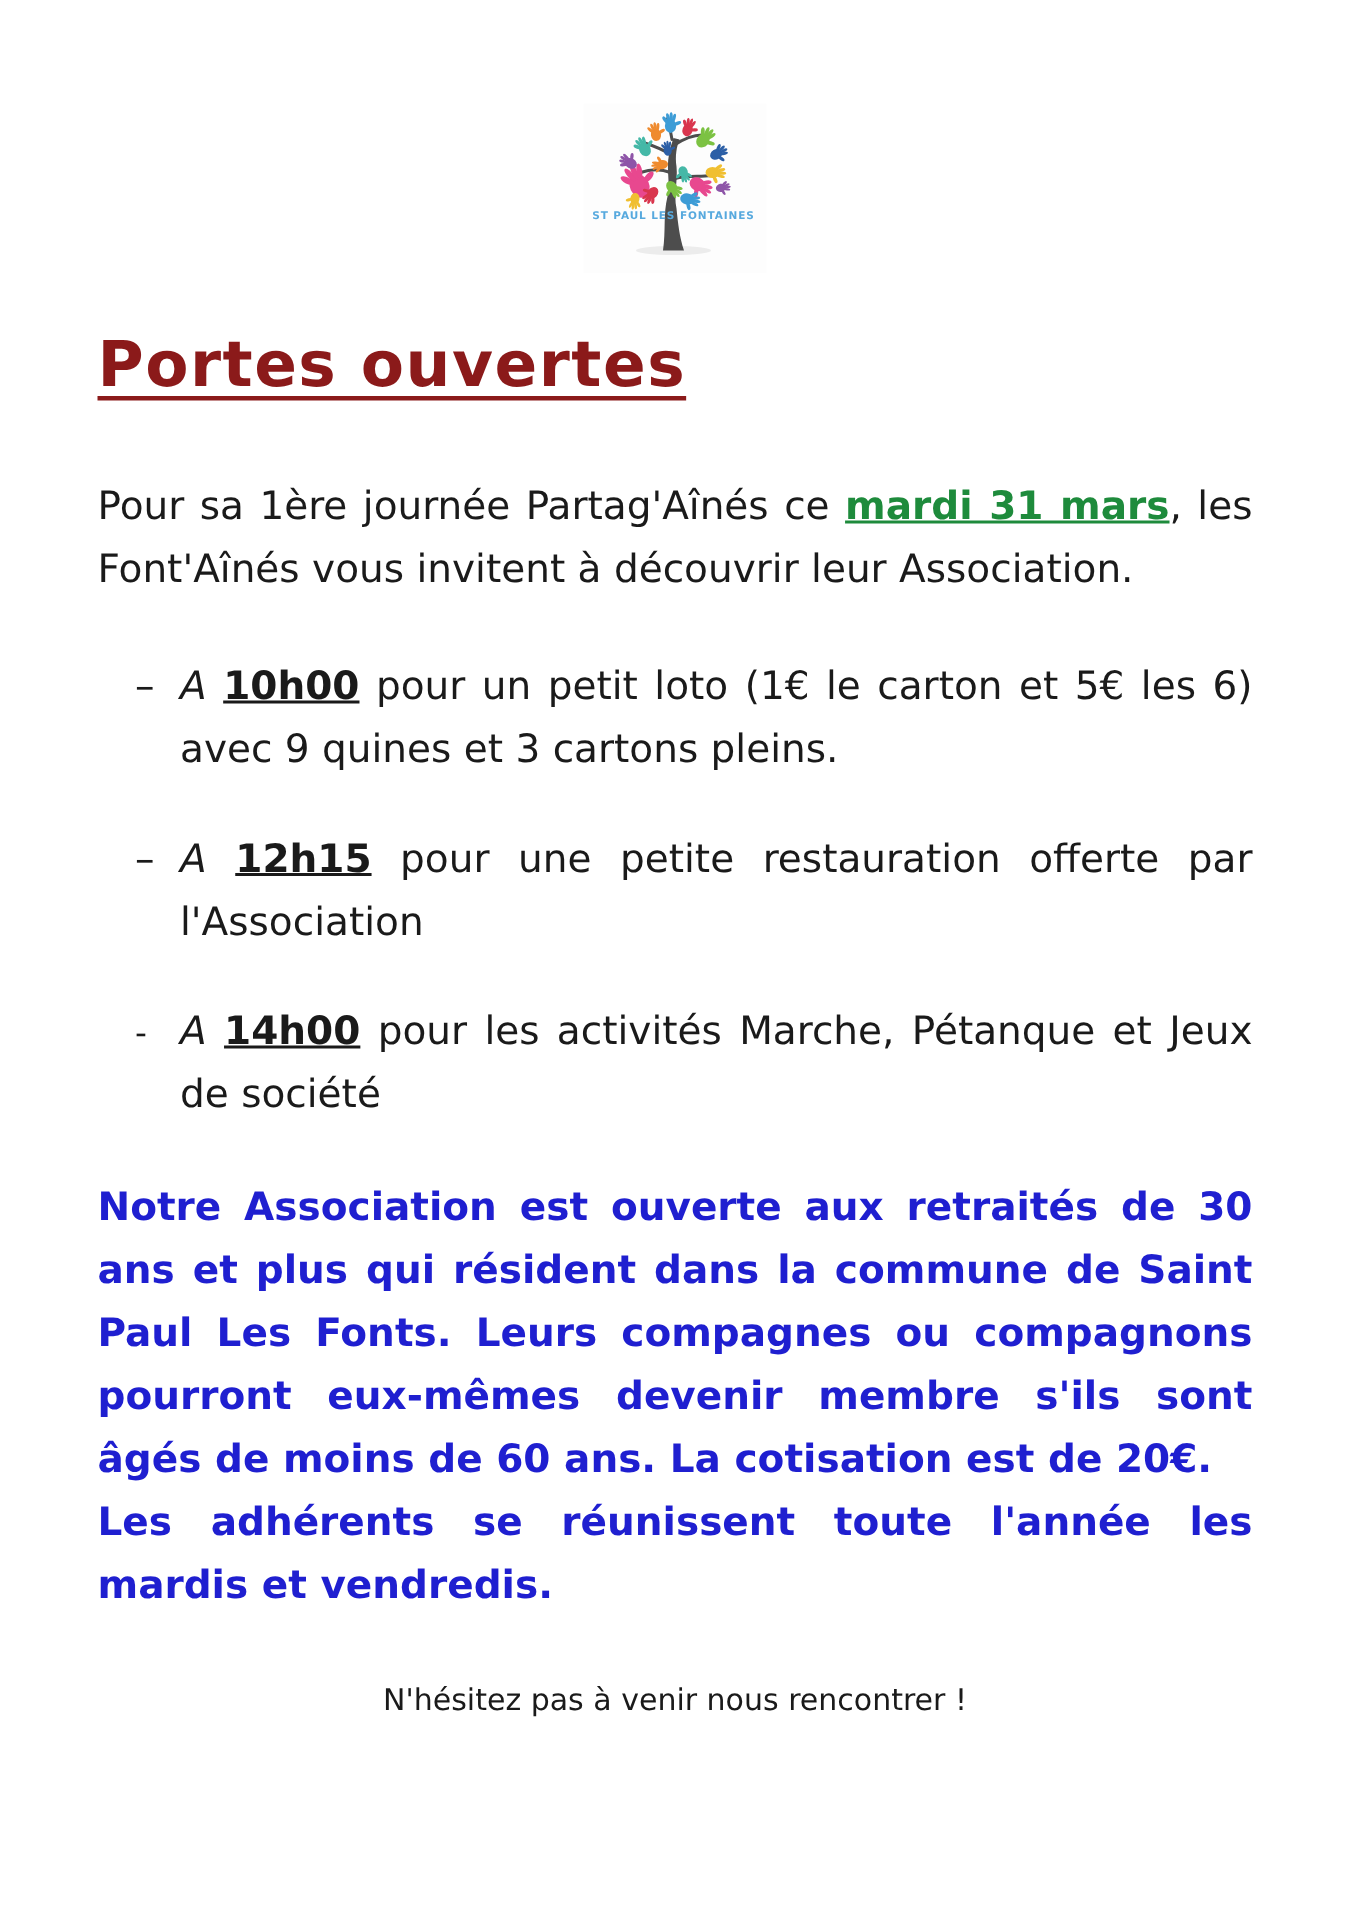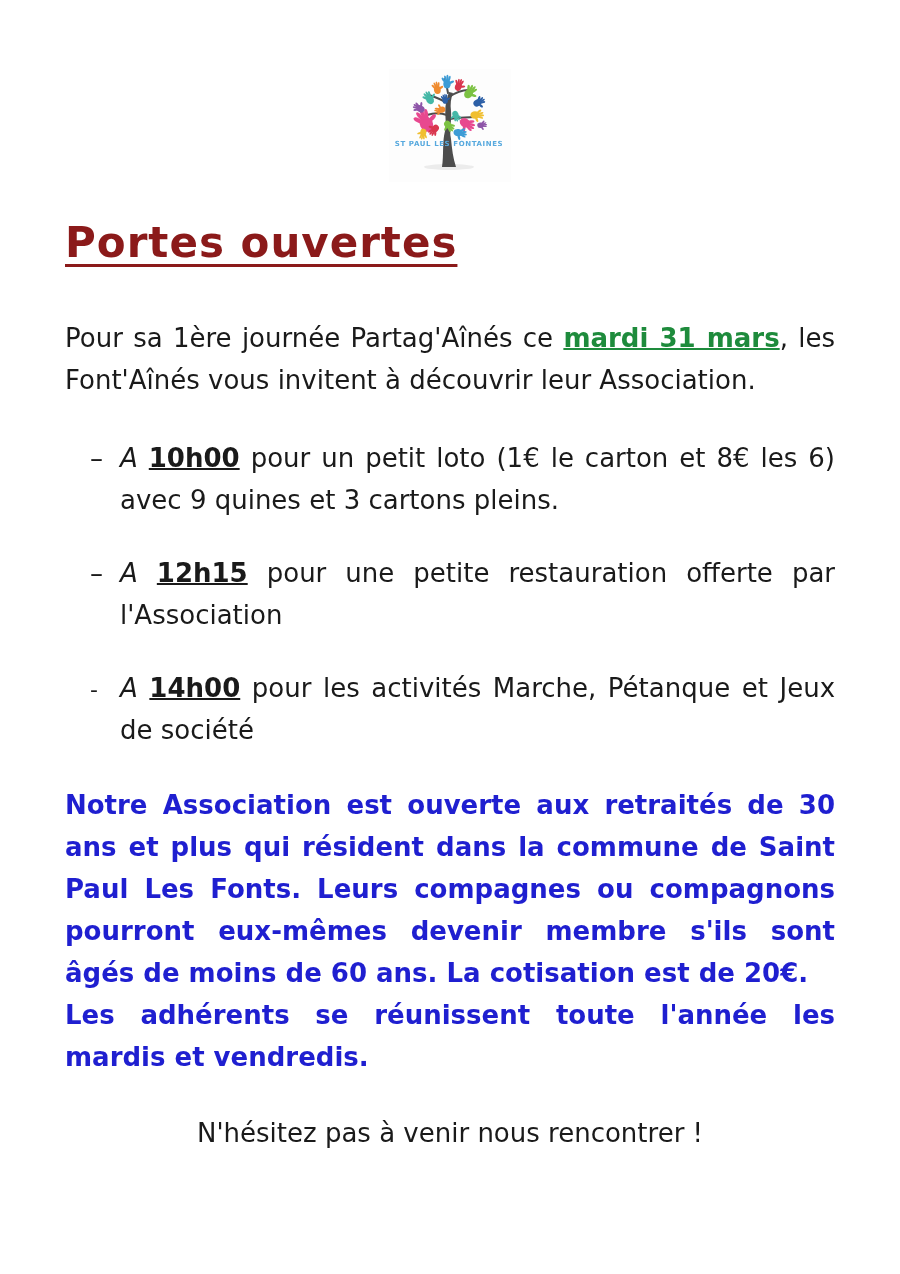--- a/index.html
+++ b/index.html
@@ -83,21 +83,21 @@
   }
   .blue {
     color: var(--c-highlight, #1f1fd0);
     font-weight: bold;
   }
   .membership { margin-top: 33px; }
   .meetings { margin-top: 0; }
   .closing {
     margin: 34px 0 0 0;
     text-align: center;
-    font-size: 26px;
+    font-size: 20px;
     line-height: 42px;
     color: #1a1a1a;
   }
 </style>
 </head>
 <body>
 
 <div class="page">
 
   <div class="logo-box">
@@ -144,21 +144,21 @@
       </g>
       <text x="60" y="77" text-anchor="middle" font-size="7" font-weight="bold" fill="#57a9de" letter-spacing="0.6" font-family="DejaVu Sans, sans-serif">ST PAUL LES FONTAINES</text>
     </svg>
   </div>
 
   <h1 class="title"><span class="underlined">Portes ouvertes</span></h1>
 
   <p class="para intro"><span>Pour sa 1ère journée Partag'Aînés ce</span> <span class="date-highlight">mardi 31 mars</span><span>, les Font'Aînés vous invitent à découvrir leur Association.</span></p>
 
   <ul class="schedule">
-    <li><span class="dash">–</span><span class="prefix-a">A</span> <span class="time">10h00</span> <span>pour un petit loto (1€ le carton et 8€ les 6) avec 9 quines et 3 cartons pleins.</span></li>
+    <li><span class="dash">–</span><span class="prefix-a">A</span> <span class="time">10h00</span> <span>pour un petit loto (1€ le carton et 5€ les 6) avec 9 quines et 3 cartons pleins.</span></li>
     <li><span class="dash">–</span><span class="prefix-a">A</span> <span class="time">12h15</span> <span>pour une petite restauration offerte par l'Association</span></li>
     <li><span class="dash">-</span><span class="prefix-a">A</span> <span class="time">14h00</span> <span>pour les activités Marche, Pétanque et Jeux de société</span></li>
   </ul>
 
   <p class="para blue membership">Notre Association est ouverte aux retraités de 30 ans et plus qui résident dans la commune de Saint Paul Les Fonts. Leurs compagnes ou compagnons pourront eux-mêmes devenir membre s'ils sont âgés de moins de 60 ans. La cotisation est de 20€.</p>
 
   <p class="para blue meetings">Les adhérents se réunissent toute l'année les mardis et vendredis.</p>
 
   <p class="closing">N'hésitez pas à venir nous rencontrer !</p>
 

